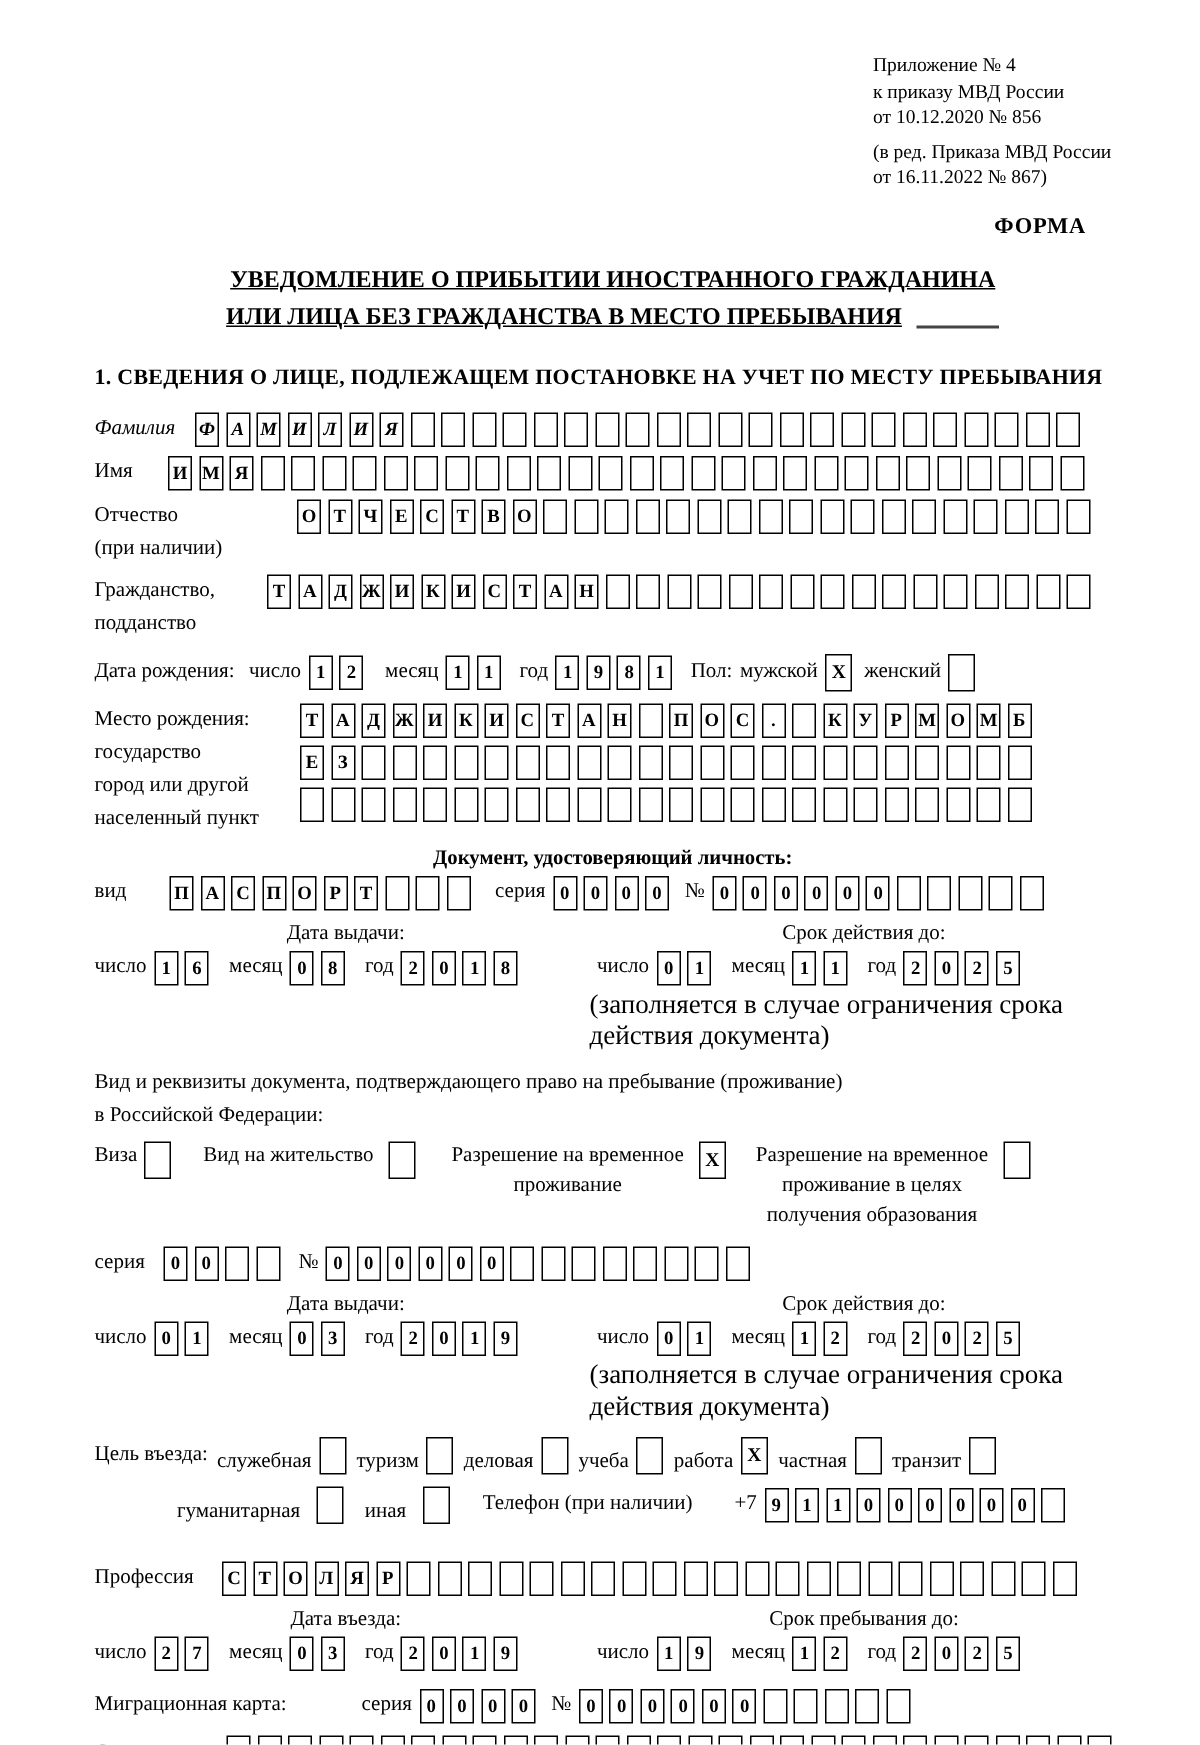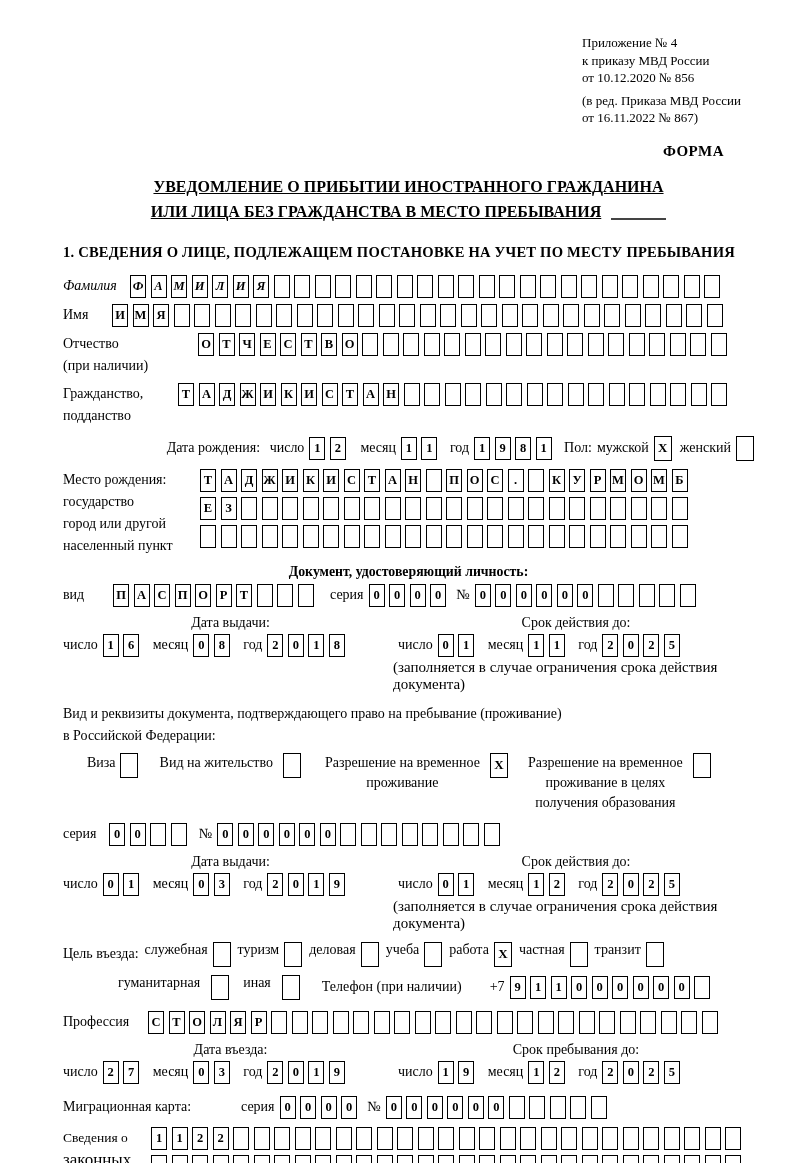--- a/index.html
+++ b/index.html
@@ -19,29 +19,29 @@
   .cb{display:inline-flex;align-items:center;justify-content:center;box-sizing:content-box;width:14px;height:21px;border:1.5px solid #000;margin-right:4.5px;font-size:12.5px;font-weight:600;flex:none;background:#fff;}
   .chk{display:inline-flex;align-items:center;justify-content:center;box-sizing:content-box;width:16px;height:23px;border:1.5px solid #000;font-size:13px;font-weight:600;flex:none;background:#fff;}
   .rowgap{margin-top:5px;}
   .dates{display:flex;margin-top:8px;}
   .dcol-l{width:335px;flex:none;}
   .dcol-r{flex:1;}
   .dheading{font-size:14px;text-align:center;margin-bottom:3px;}
   .dfields{display:flex;align-items:center;}
   .dfields .flabel{margin-right:5px;}
   .dfields .boxes{margin-right:9px;}
-  .note-r{font-size:15px;margin-top:2px;margin-left:330px;}
+  .note-r{font-size:18px;margin-top:2px;margin-left:330px;}
   .intro{font-size:14px;line-height:22px;margin-top:10px;}
   .opts{display:flex;align-items:flex-start;margin-top:6px;}
   .opt{display:flex;align-items:flex-start;}
   .opt .olabel{font-size:14px;line-height:20px;}
   .opt .olabel.center{text-align:center;}
   .opt .chk{margin-left:10px;margin-top:0;}
   .purposes{display:flex;align-items:center;flex-wrap:nowrap;}
-  .purpose{display:flex;align-items:flex-start;margin-right:7px;}
+  .purpose{display:flex;align-items:flex-end;margin-right:7px;}
   .purpose .flabel{margin-right:5px;}
   .label-col{flex:none;}
   .ml{margin-left:8px;} .mr{margin-right:5px;}
 </style>
 </head>
 <body>
 
 <div class="page">
 
   <div class="hdr-block">
@@ -195,21 +195,21 @@
         <span class="cb"></span>
         <span class="cb"></span>
         <span class="cb"></span>
         <span class="cb"></span>
         <span class="cb"></span>
         <span class="cb"></span>
         <span class="cb"></span>
       </span>
   </div>
 
-  <div class="frow" style="margin-top:9px;justify-content:flex-end;">
+  <div class="frow" style="margin-top:9px;">
     <span class="flabel" style="width:103px;">Дата рождения:</span>
     <span class="flabel mr">число</span>
     <span class="boxes" style="margin-right:10px;">
         <span class="cb">1</span>
         <span class="cb">2</span>
       </span>
     <span class="flabel mr">месяц</span>
     <span class="boxes" style="margin-right:8px;">
         <span class="cb">1</span>
         <span class="cb">1</span>
@@ -403,21 +403,21 @@
     </div>
   </div>
   <div class="note-r">(заполняется в случае ограничения срока действия документа)</div>
 
   <div class="intro">
     <div>Вид и реквизиты документа, подтверждающего право на пребывание (проживание)</div>
     <div>в Российской Федерации:</div>
   </div>
 
   <div class="opts">
-    <div class="opt" style="margin-right:22px;margin-left:24px;">
+    <div class="opt" style="margin-right:22px;">
       <span class="olabel">Виза</span>
       <span class="chk" style="margin-left:4px;"></span>
     </div>
     <div class="opt" style="margin-right:24px;">
       <span class="olabel">Вид на жительство</span>
       <span class="chk"></span>
     </div>
     <div class="opt" style="margin-right:20px;">
       <span class="olabel center">
         <div>Разрешение на временное</div>
@@ -560,21 +560,21 @@
         <span class="cb">0</span>
         <span class="cb">0</span>
         <span class="cb">0</span>
         <span class="cb">0</span>
         <span class="cb">0</span>
         <span class="cb">0</span>
         <span class="cb"></span>
       </span>
   </div>
 
-  <div class="frow" style="margin-top:11px;">
+  <div class="frow" style="margin-top:25px;">
     <span class="flabel" style="width:85px;">Профессия</span>
     <span class="boxes">
         <span class="cb">С</span>
         <span class="cb">Т</span>
         <span class="cb">О</span>
         <span class="cb">Л</span>
         <span class="cb">Я</span>
         <span class="cb">Р</span>
         <span class="cb"></span>
         <span class="cb"></span>

